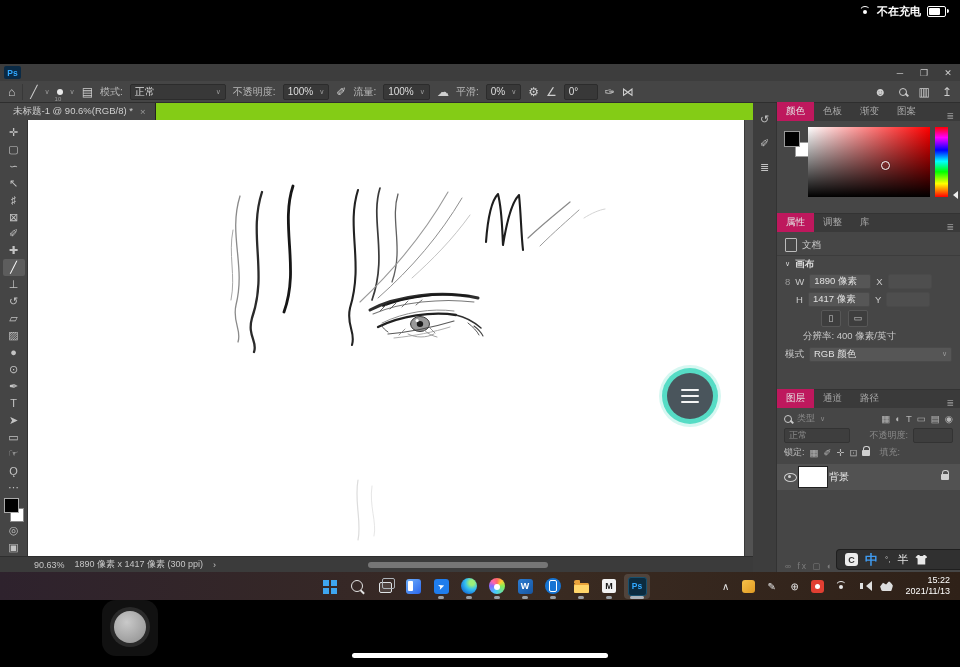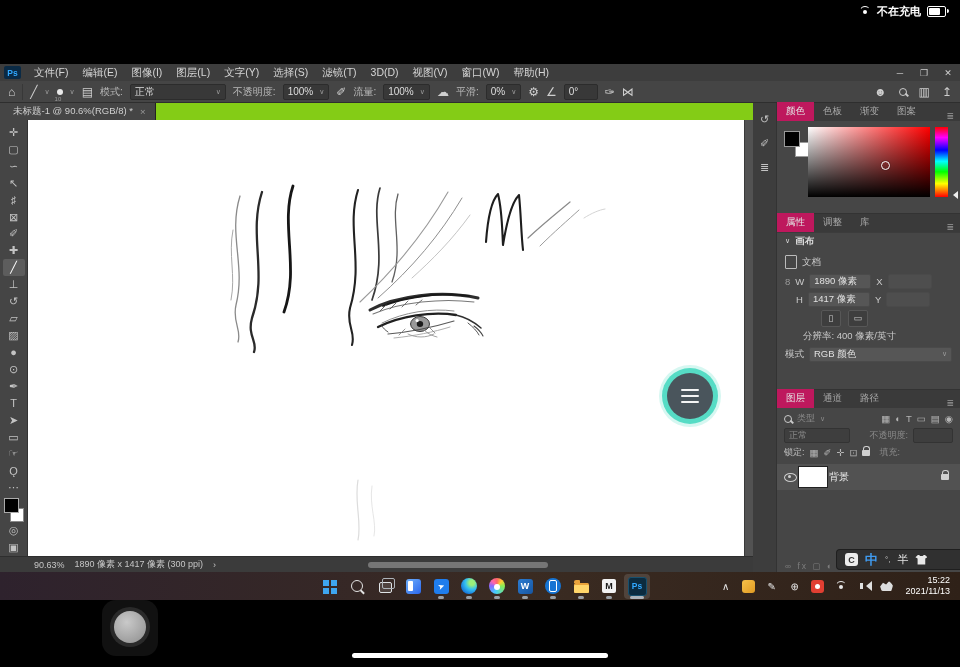--- a/index.html
+++ b/index.html
@@ -157,33 +157,20 @@
 <div id="ipad-bar">
   <span class="wifi"></span>
   <span class="txt">不在充电</span>
   <span class="batt"></span>
 </div>
 
 <div id="ps">
 
   <div id="menubar">
     <div id="ps-badge" class="c">Ps</div>
-    <div id="menu-items">
-        <span>文件(F)</span>
-        <span>编辑(E)</span>
-        <span>图像(I)</span>
-        <span>图层(L)</span>
-        <span>文字(Y)</span>
-        <span>选择(S)</span>
-        <span>滤镜(T)</span>
-        <span>3D(D)</span>
-        <span>视图(V)</span>
-        <span>窗口(W)</span>
-        <span>帮助(H)</span>
-      </div>
     <div id="win-controls">
       <span>─</span>
       <span>❐</span>
       <span>✕</span>
     </div>
   </div>
 
   <div id="optionsbar">
     <span class="ico">⌂</span>
     <span class="sep"></span>
@@ -347,27 +334,27 @@
       <div id="cp-hue-mark"></div>
     </div>
 
     <div id="p-props">
       <div class="ptabs">
         <span class="t on">属性</span>
         <span class="t">调整</span>
         <span class="t">库</span>
         <span class="pm">≣</span>
       </div>
+      <div class="prow" style="height:20px;margin-top:3px;">
+        <span id="doc-ico"></span>
+        <span>文档</span>
+      </div>
       <div class="prow" style="height:16px;border-top:1px solid #3c3c3c;color:#dadada;">
         <span style="font-size:7px;">∨</span>
         <b style="font-weight:bold;">画布</b>
-      </div>
-      <div class="prow" style="height:20px;margin-top:3px;">
-        <span id="doc-ico"></span>
-        <span>文档</span>
       </div>
       <div class="prow" style="height:18px;">
         <span style="color:#9a9a9a;">8</span>
         <span>W</span>
         <span class="pfld">
             <span>1890 像素</span>
           </span>
         <span>X</span>
         <span class="pfld dim"></span>
       </div>

